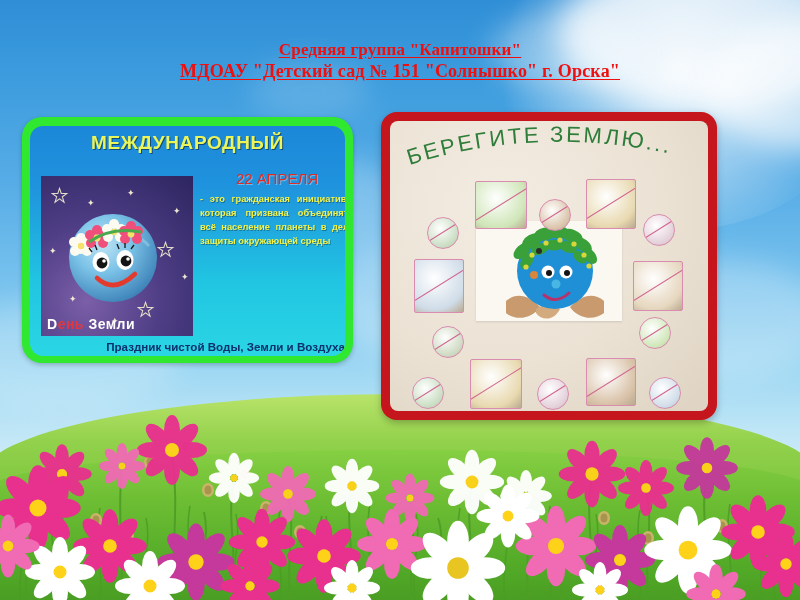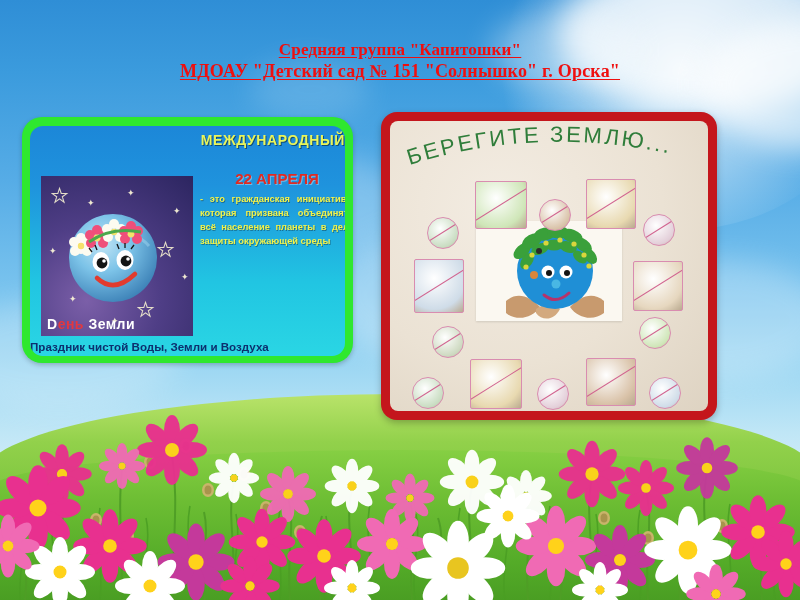--- a/index.html
+++ b/index.html
@@ -76,23 +76,23 @@
     z-index: 20;
   }
   .pl-inner {
     position: relative; width: 100%; height: 100%;
     background: linear-gradient(180deg, #1c87d8 0%, #1f93dd 26%, #21c5e2 68%, #2ad6e4 100%);
     border-radius: 13px;
     overflow: hidden;
   }
   .pl-head {
     position: absolute; left: 0; top: 6px; width: 100%;
-    text-align: right; color: #e9f55a;
+    text-align: center; color: #e9f55a;
     font-family: "Liberation Sans", sans-serif;
-    font-weight: bold; font-size: 14px; line-height: 1.18;
+    font-weight: bold; font-size: 19px; line-height: 1.18;
     letter-spacing: .6px;
     text-shadow: 1px 1px 0 rgba(0,0,0,.45);
   }
   .pl-earthbox {
     position: absolute; left: 11px; top: 50px;
     width: 152px; height: 160px;
     background:
       radial-gradient(circle at 30% 78%, #7b5fa8 0%, #4f3e86 45%, #2c2560 100%);
     overflow: hidden;
   }
@@ -101,35 +101,35 @@
   .earth-wrap { position: absolute; left: 18px; top: 26px; width: 108px; height: 108px; }
   .pl-daytext {
     position: absolute; left: 6px; bottom: 4px;
     font-family: "Liberation Sans", sans-serif;
     font-size: 14px; font-weight: bold; letter-spacing: .5px;
   }
   .pl-daytext .w { color: #ffffff; }
   .pl-daytext .r { color: #e2373f; }
   .pl-date {
     position: absolute; left: 172px; top: 44px; width: 150px;
-    color: #e02a22; font-weight: bold; font-size: 15px;
+    color: #e02a22; font-weight: normal; font-size: 15px;
     font-family: "Liberation Sans", sans-serif;
     text-align: center;
     text-shadow: 1px 1px 0 rgba(255,255,255,.35);
   }
   .pl-body {
     position: absolute; left: 170px; top: 66px; width: 154px;
     color: #f2f24a; font-weight: bold; font-size: 9.3px;
     line-height: 1.52; text-align: justify;
     font-family: "Liberation Sans", sans-serif;
     text-shadow: .7px .7px 0 rgba(0,0,0,.35);
   }
   .pl-foot {
     position: absolute; left: 0; bottom: 3px; width: 100%;
-    text-align: left; color: #0c2f6e;
+    text-align: right; color: #0c2f6e;
     font-weight: bold; font-size: 11.6px;
     font-family: "Liberation Sans", sans-serif;
   }
 
   
   .poster-right {
     position: absolute; left: 381px; top: 112px;
     width: 336px; height: 308px;
     background: #c4161c;
     border-radius: 16px;

